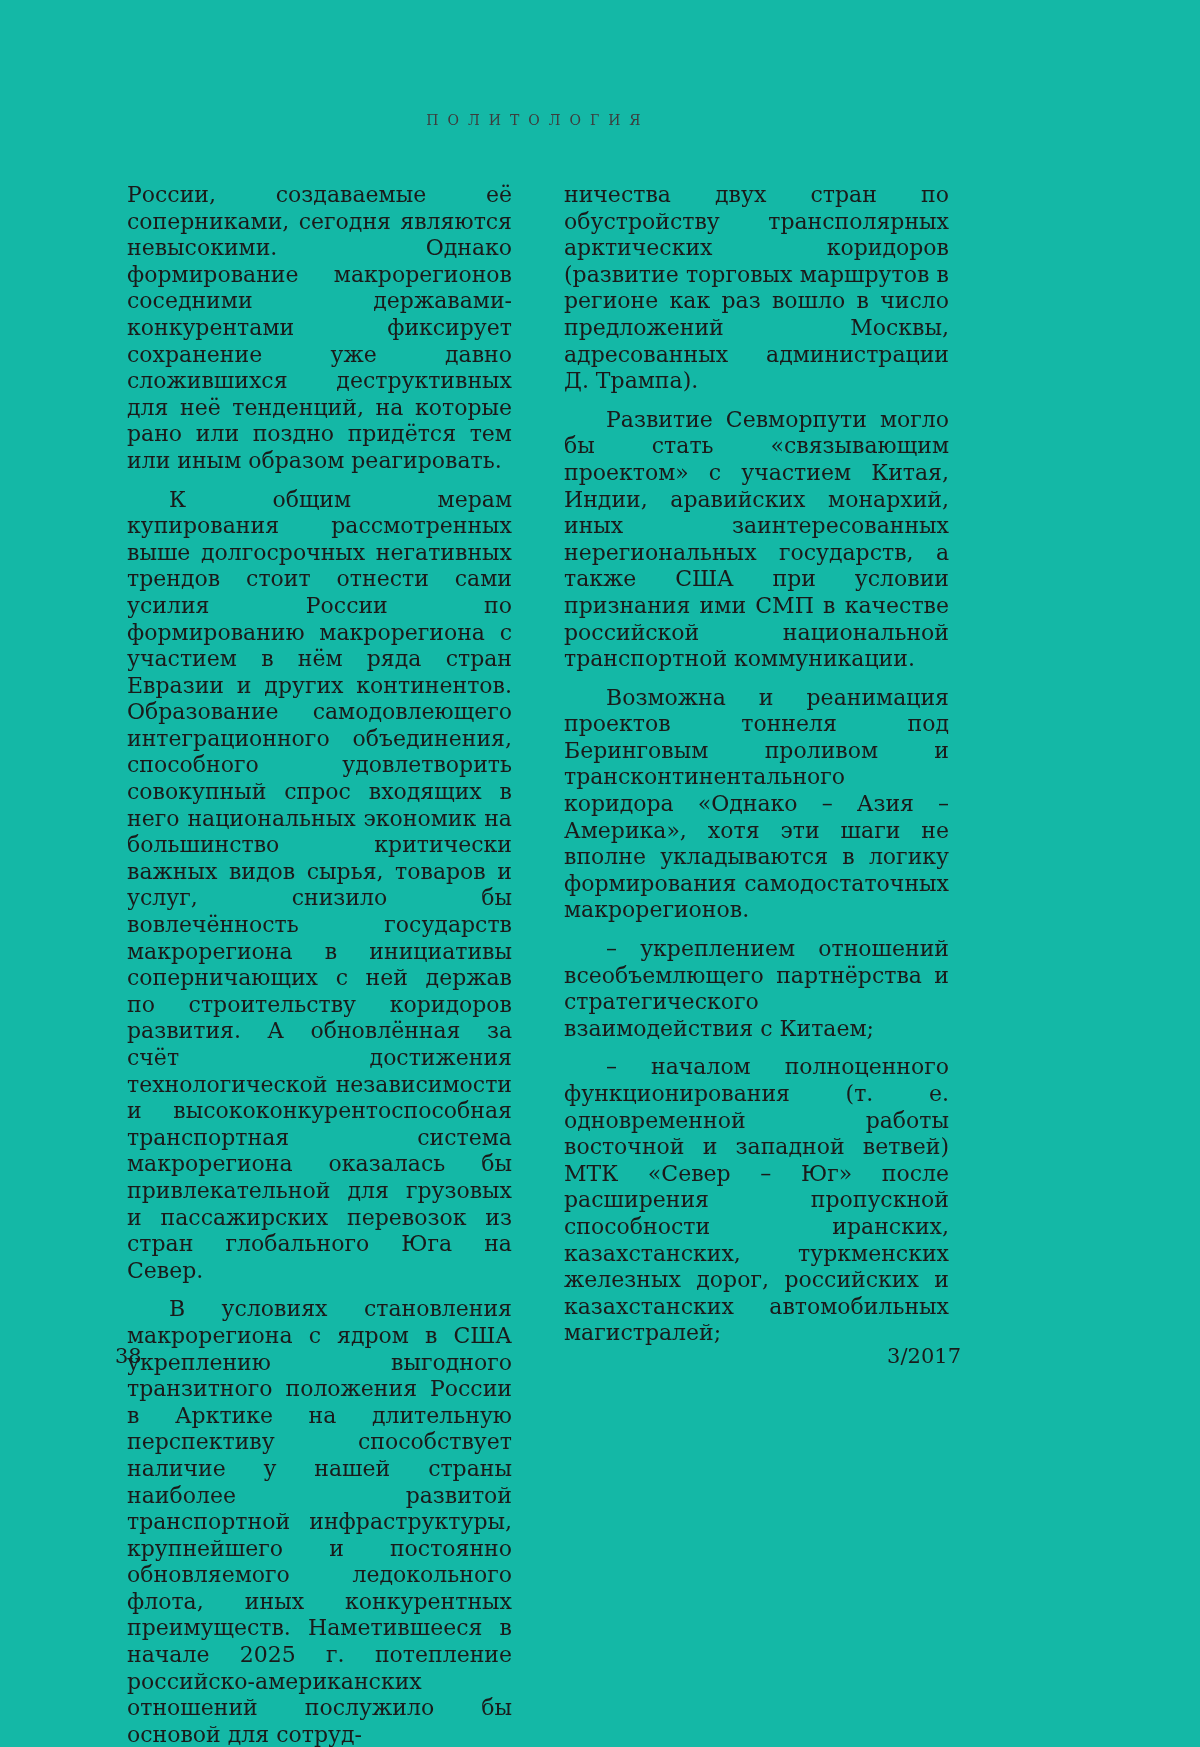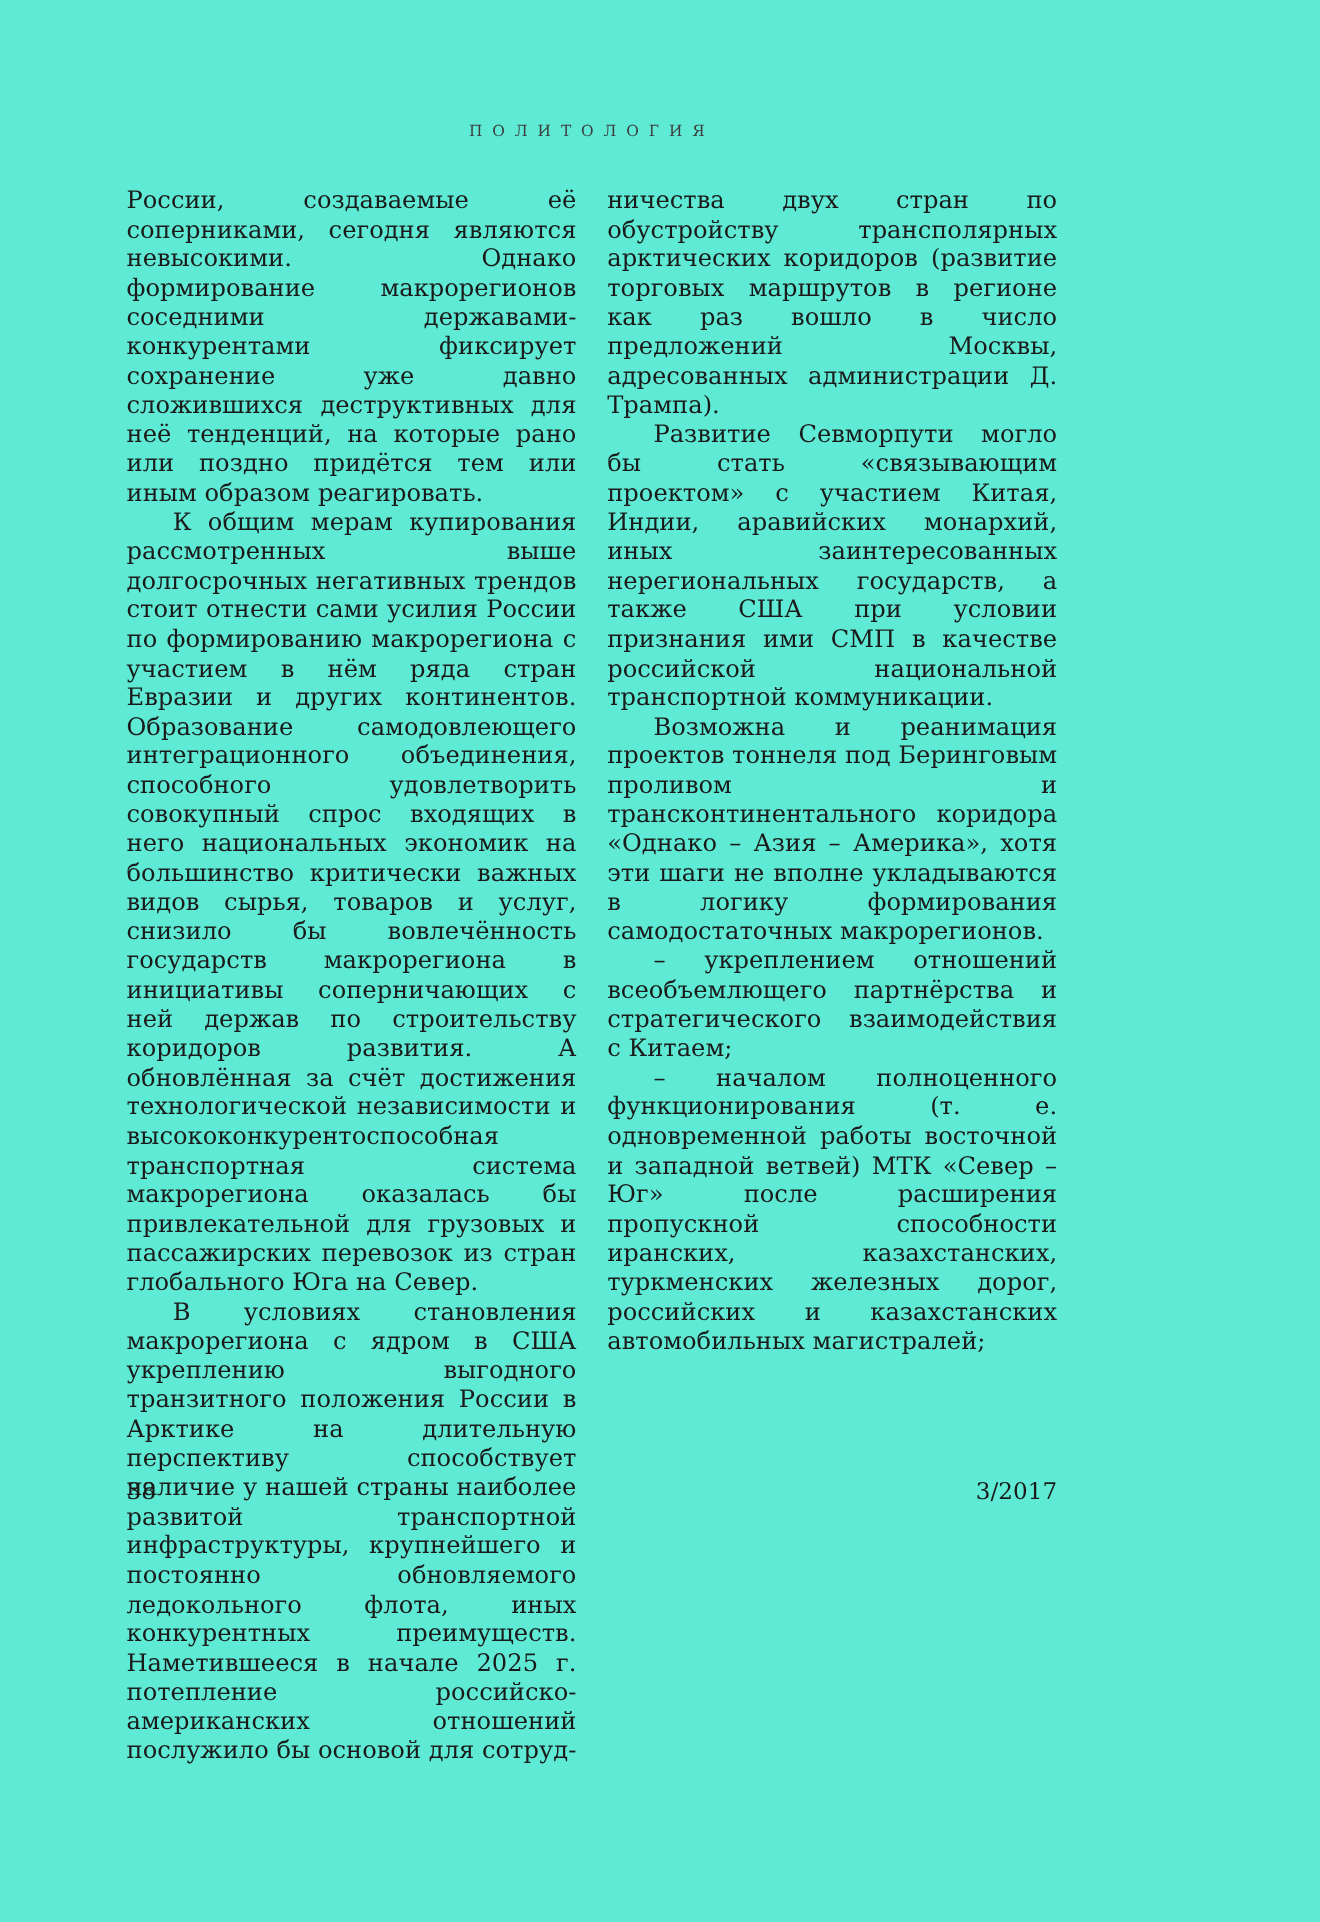--- a/index.html
+++ b/index.html
@@ -5,21 +5,21 @@
   * { margin: 0; padding: 0; box-sizing: border-box; }
   html, body { background: #ffffff; }
   body {
     font-family: "DejaVu Serif", "Liberation Serif", serif;
     color: #1a1a1a;
   }
   .page {
     position: relative;
     width: 1200px;
     height: 1747px;
-    background: #5eead4;
+    background: #14b8a6;
     margin: 0 auto;
     overflow: hidden;
   }
   .content-frame {
     position: absolute;
     left: 115px;
     width: 846px;
   }
   .running-head {
     top: 112px;
@@ -34,21 +34,21 @@
     display: flex;
     gap: 28px;
   }
   .col {
     width: 409px;
     font-size: 22px;
     line-height: 26.6px;
     text-align: justify;
     hyphens: auto;
   }
-  .col p { margin: 0; }
+  .col p { margin: 12px; }
   .col p.ind { text-indent: 42px; }
   .footer-row {
     top: 1344px;
     display: flex;
     align-items: center;
     justify-content: space-between;
   }
   .page-num, .issue-num {
     font-size: 21px;
     color: #1a1a1a;

